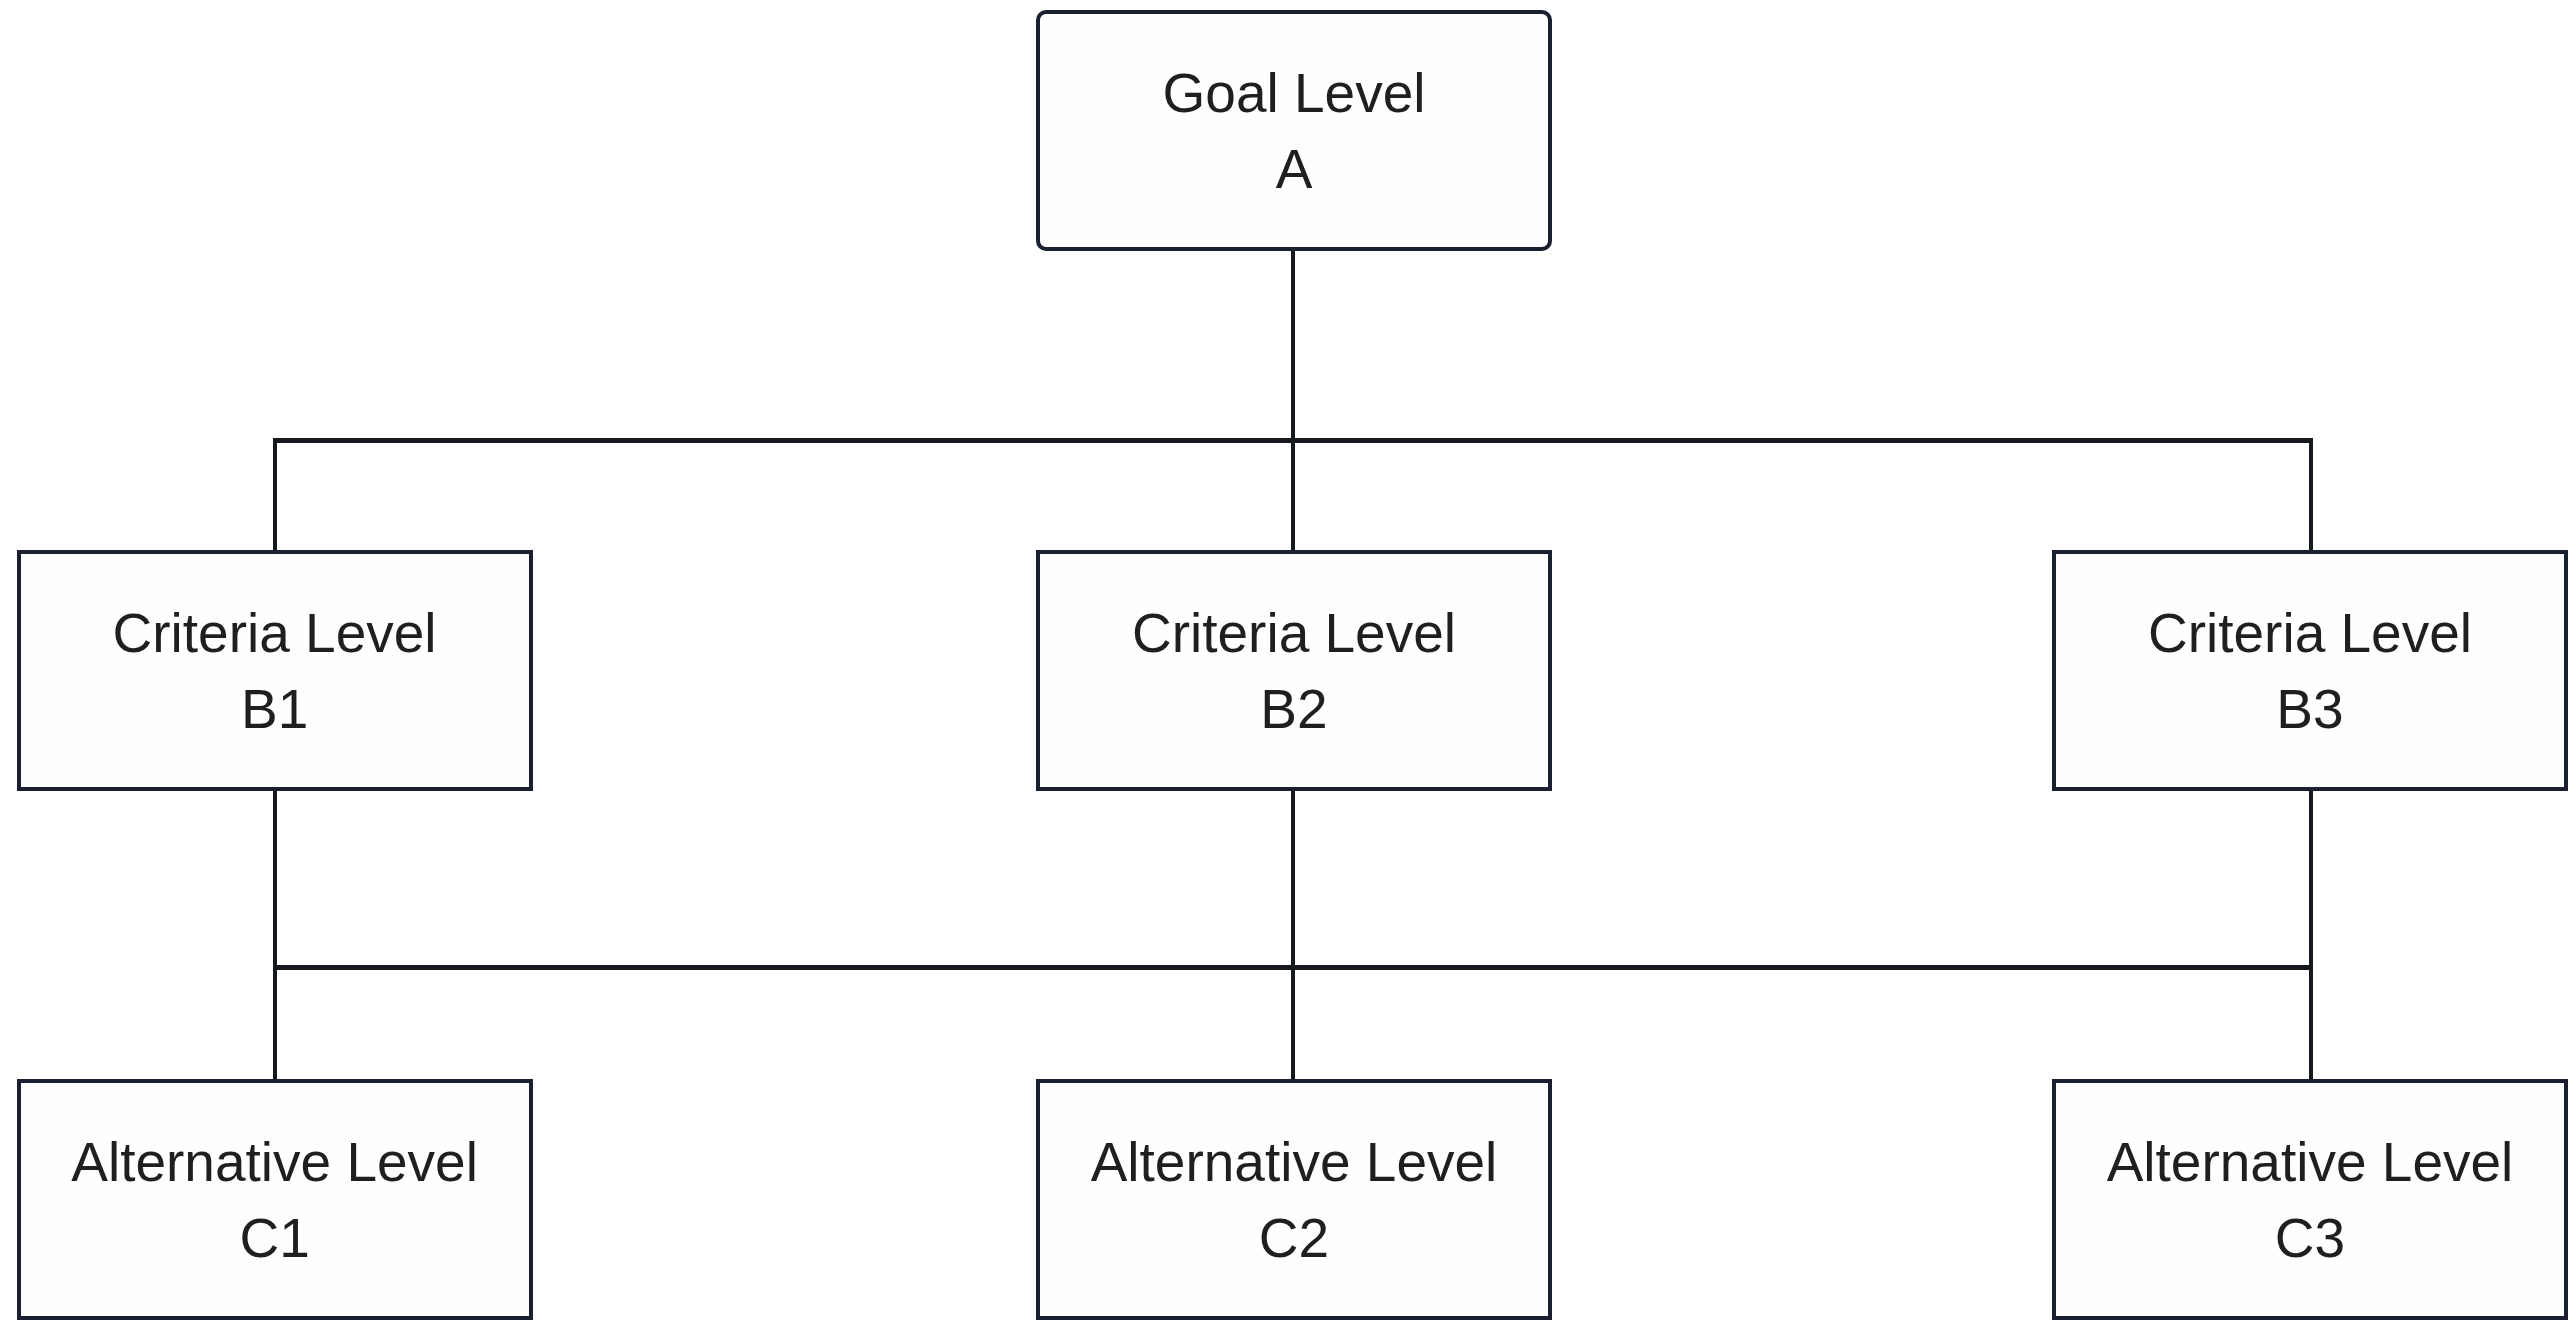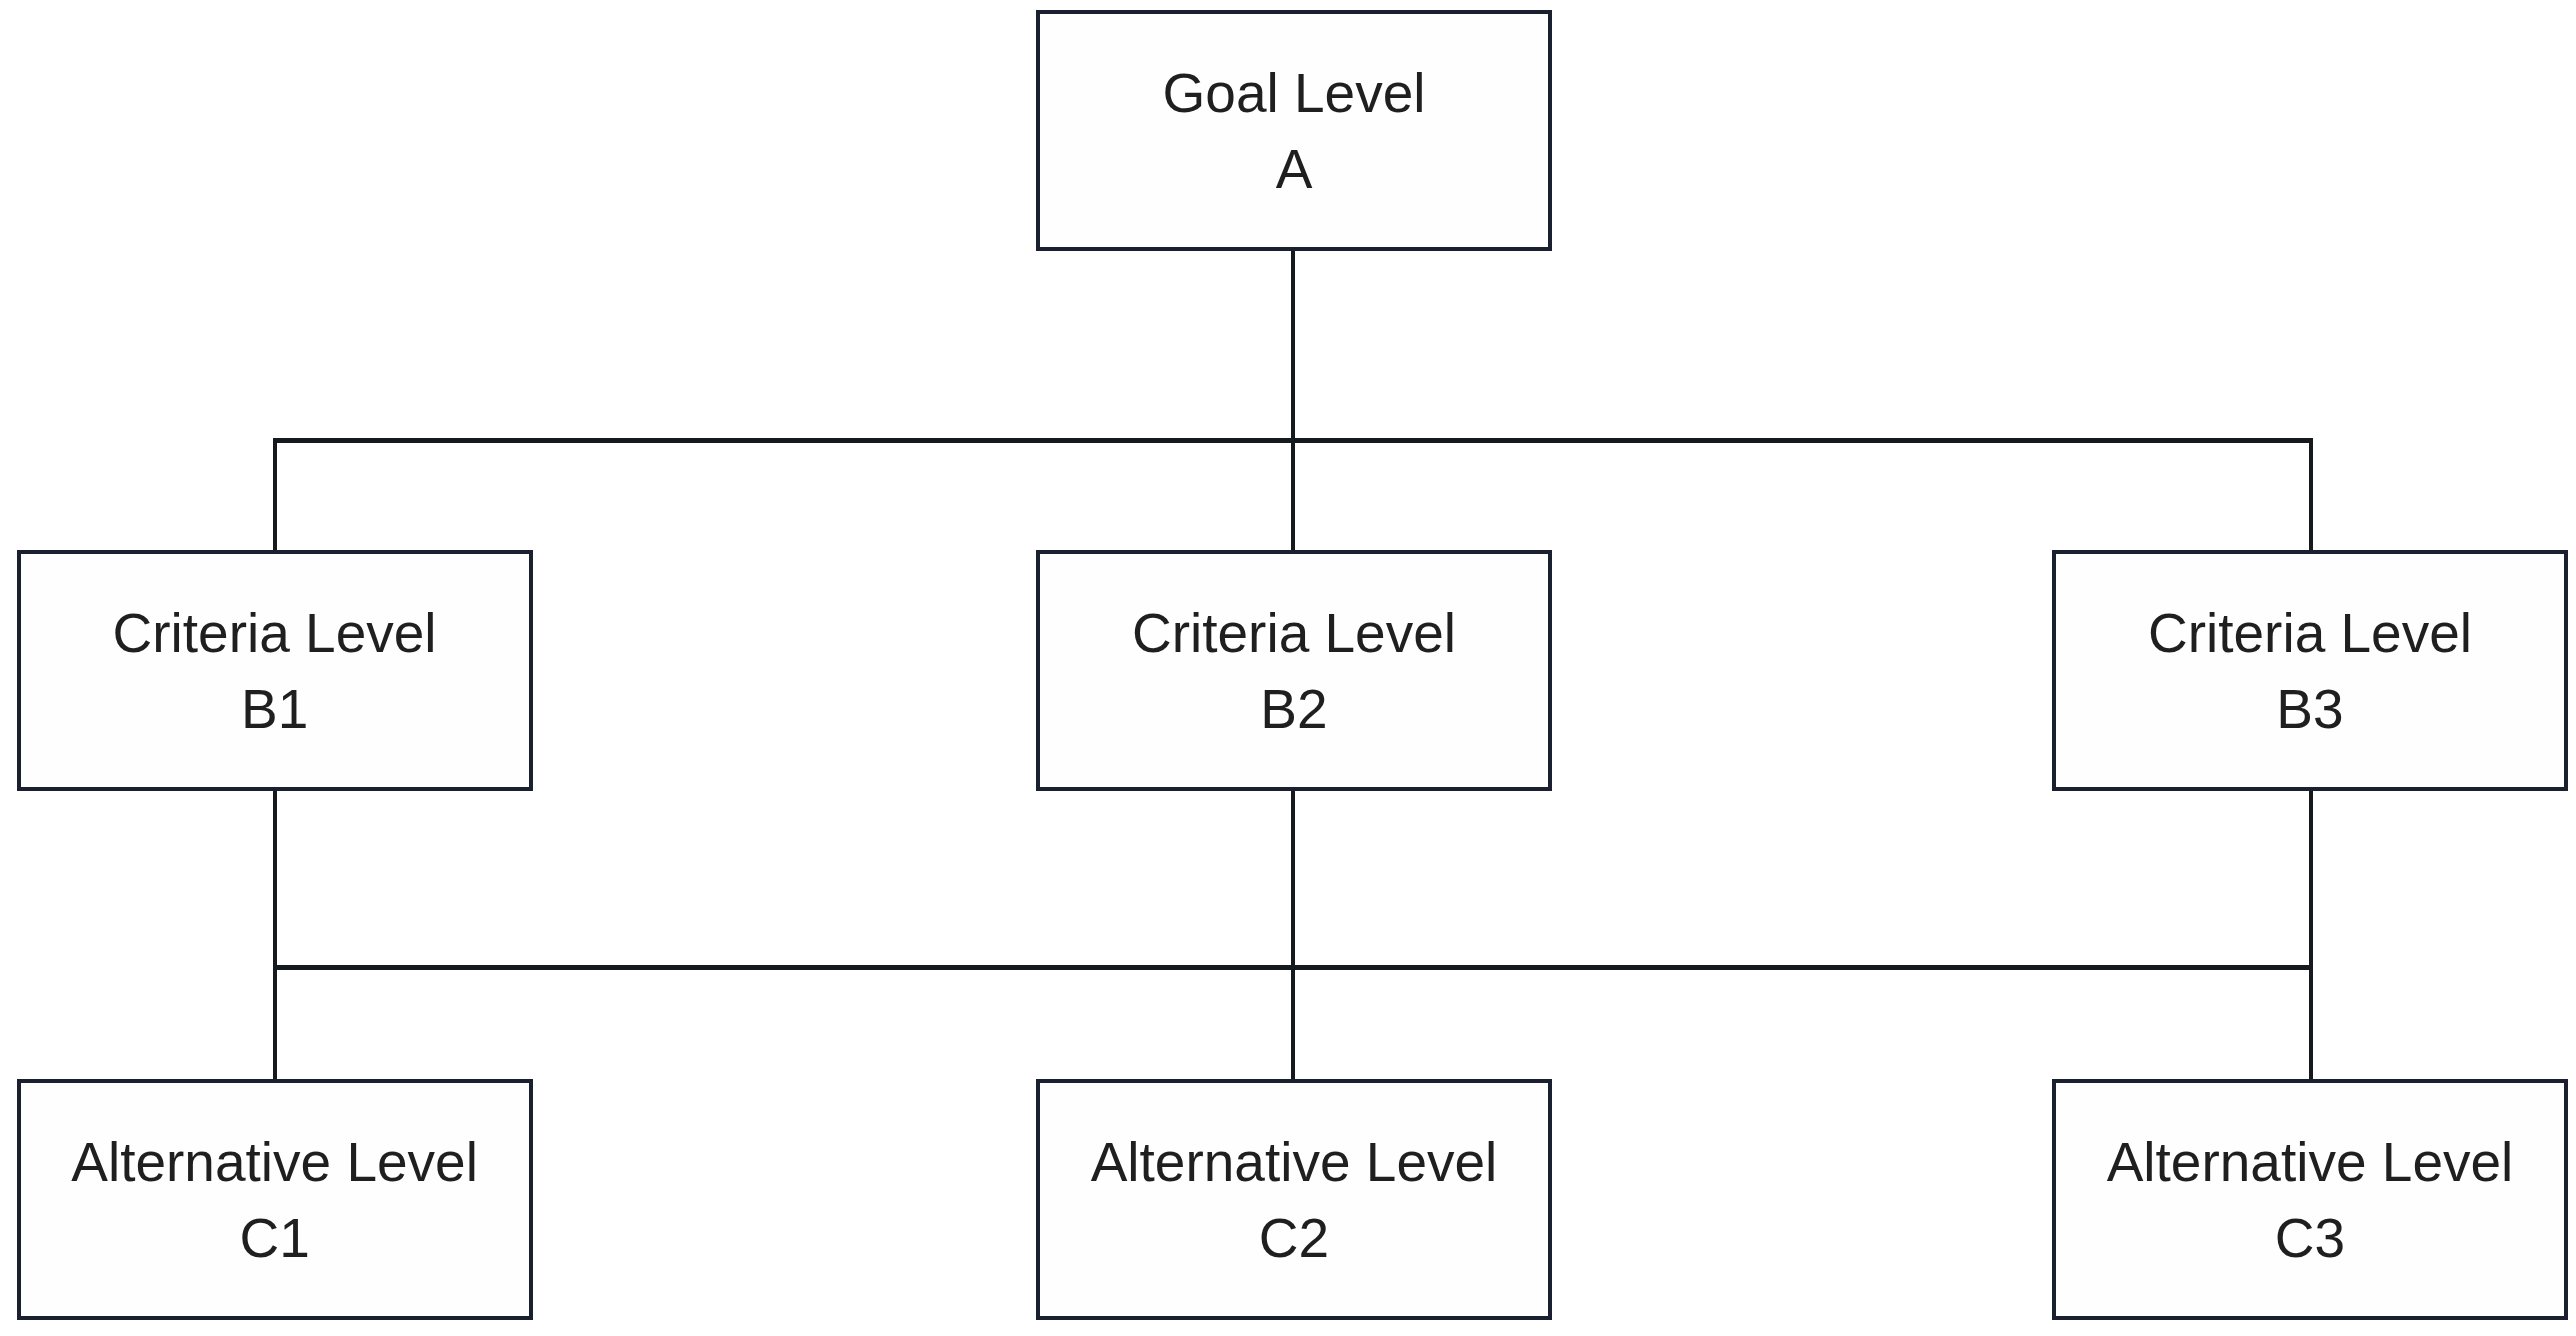--- a/index.html
+++ b/index.html
@@ -45,21 +45,21 @@
   <div class="vline" style="left:1291px;top:251px;height:300px;"></div>
   <div class="hline" style="left:273px;top:438px;width:2040px;"></div>
   <div class="vline" style="left:273px;top:441px;height:110px;"></div>
   <div class="vline" style="left:2309px;top:441px;height:110px;"></div>
 
   <div class="vline" style="left:273px;top:791px;height:288px;"></div>
   <div class="vline" style="left:1291px;top:791px;height:288px;"></div>
   <div class="vline" style="left:2309px;top:791px;height:288px;"></div>
   <div class="hline" style="left:273px;top:965px;width:2040px;"></div>
 
-  <div class="node" style="left:1036px;top:10px;">
+  <div class="node" style="left:1036px;top:10px;border-radius:10px;">
     <div class="l1">Goal Level</div>
     <div class="l2">A</div>
   </div>
 
   <div class="node" style="left:16.6px;top:550px;">
     <div class="l1">Criteria Level</div>
     <div class="l2">B1</div>
   </div>
 
   <div class="node" style="left:1036px;top:550px;">

